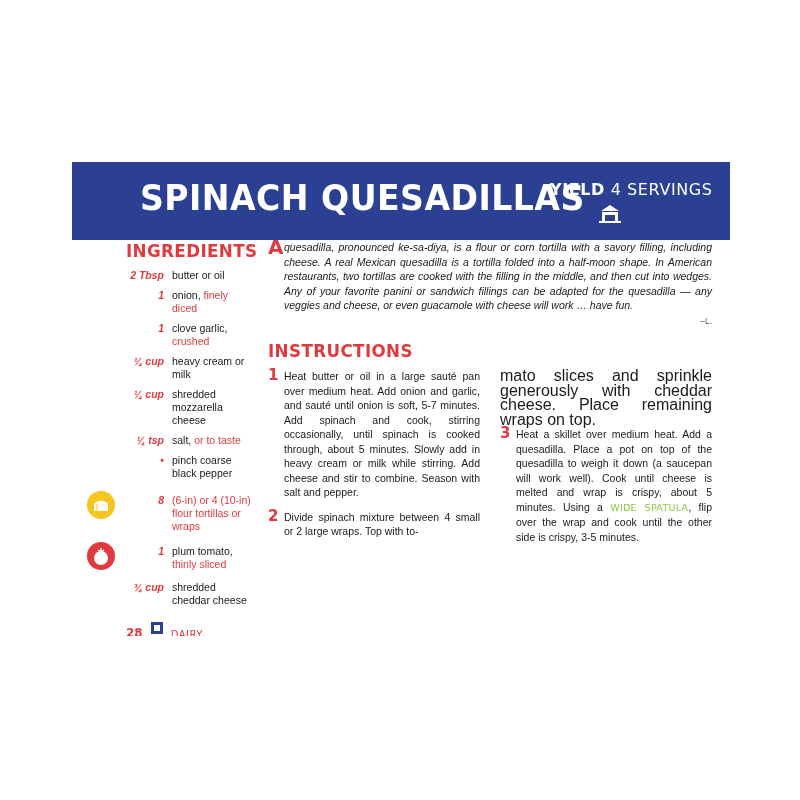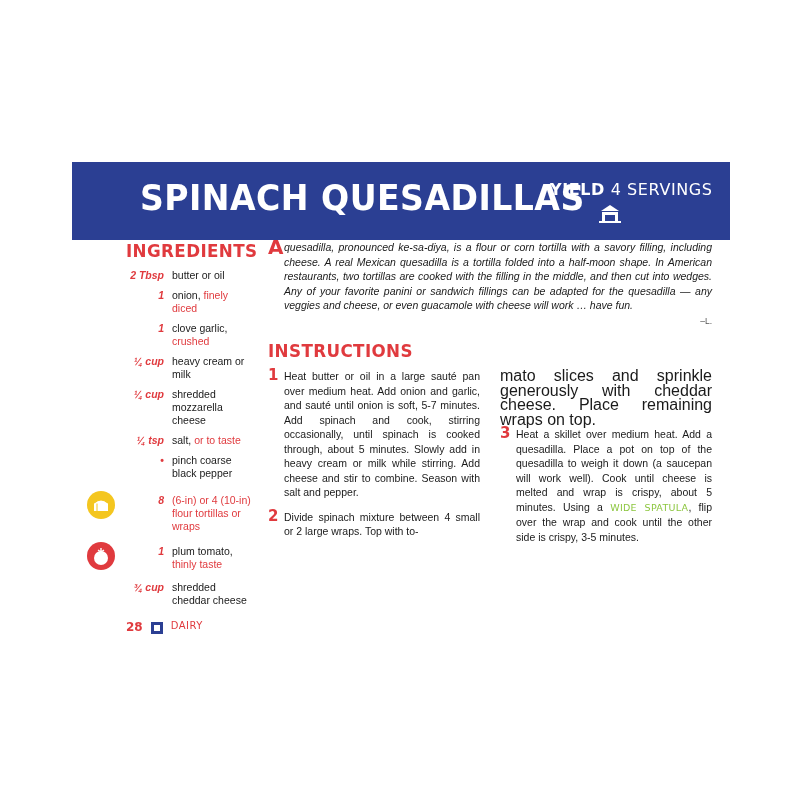--- a/index.html
+++ b/index.html
@@ -192,21 +192,21 @@
     color: #8cc63f;
     font-family: "DejaVu Sans", sans-serif;
     font-size: 9.5px;
     letter-spacing: 0.3px;
   }
   
   .footer {
     margin-top: 6px;
     padding-left: 54px;
     display: flex;
-    align-items: flex-start;
+    align-items: flex-end;
     gap: 6px;
   }
   .page-num {
     color: #e03a3e;
     font-family: "DejaVu Sans", sans-serif;
     font-weight: bold;
     font-size: 12px;
   }
   .cat-label {
     color: #e03a3e;
@@ -296,21 +296,21 @@
 
           <div class="ing-row" style="margin-top:12px;">
             <div class="ing-badge">
               <svg width="30" height="30" viewBox="0 0 30 30">
                 <circle cx="15" cy="15" r="14" fill="#e03a3e"></circle>
                 <circle cx="15" cy="17" r="7" fill="#ffffff"></circle>
                 <path d="M15 10 l0 -3 M12 9 l3 2 M18 9 l-3 2" stroke="#ffffff" stroke-width="1.4" fill="none"></path>
               </svg>
             </div>
             <div class="ing-qty">1</div>
-            <div class="ing-name"><span>plum tomato, </span><span class="note">thinly taste</span></div>
+            <div class="ing-name"><span>plum tomato, </span><span class="note">thinly sliced</span></div>
           </div>
 
           <div class="ing-row" style="margin-top:10px;">
             <div class="ing-qty">¾ cup</div>
             <div class="ing-name"><span>shredded cheddar cheese</span><span class="note"></span></div>
           </div>
 
         </div>
       </div>
 

